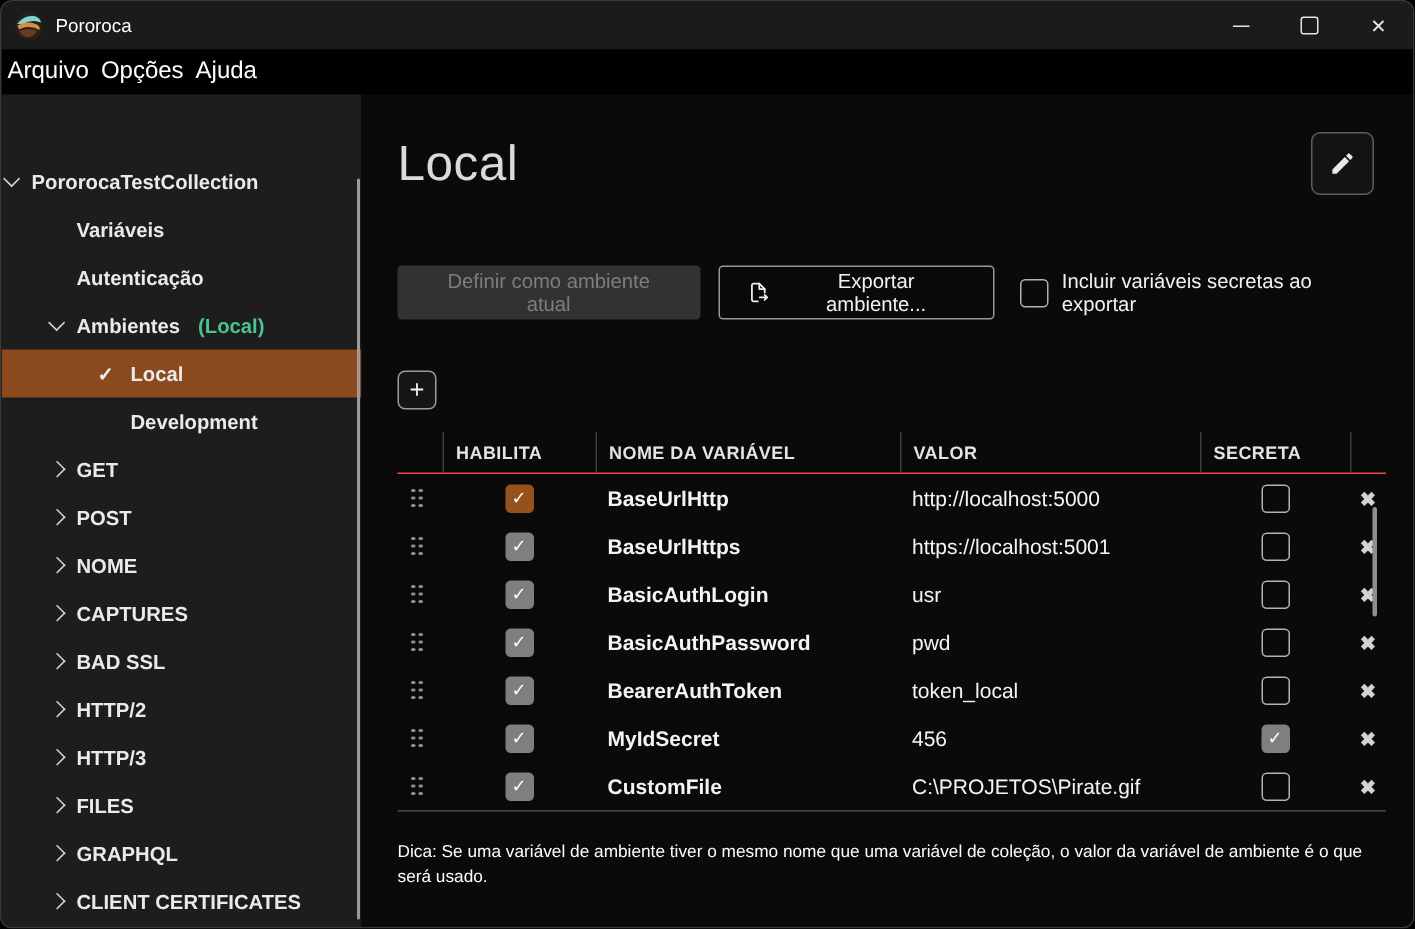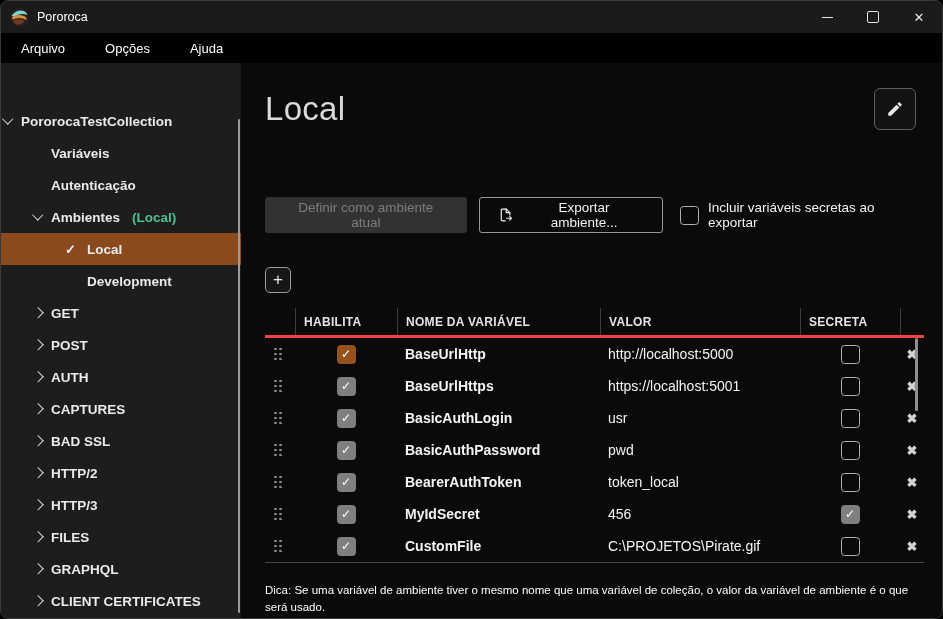--- a/index.html
+++ b/index.html
@@ -13,21 +13,21 @@
   .logo{width:19px;height:19px;margin-left:9px;flex:0 0 19px;}
   .app-title{margin-left:8px;font-size:12.5px;color:#fff;}
   .win-controls{margin-left:auto;display:flex;height:100%;}
   .win-btn{width:46px;height:100%;display:flex;align-items:center;justify-content:center;color:#e8e8e8;cursor:default;}
   .glyph-min{width:11px;height:1px;background:#e4e4e4;display:block;}
   .glyph-max{width:10px;height:10px;border:1.1px solid #e4e4e4;border-radius:2px;display:block;}
   .glyph-close{font-size:13px;line-height:1;}
 
   
   .menubar{height:30px;flex:0 0 30px;background:var(--menubar_bg,#010101);display:flex;align-items:center;}
-  .menu-item{color:#fff;font-size:13px;padding:0 20px;font-weight:500;}
+  .menu-item{color:#fff;font-size:16px;padding:0 4px;font-weight:500;}
 
   
   .content{flex:1;display:flex;min-height:0;}
 
   
   .sidebar{width:240px;flex:0 0 240px;background:var(--sidebar_bg,#1d1d1d);position:relative;
            padding-top:42px;box-sizing:border-box;overflow:hidden;}
   .tree-item{height:32px;display:flex;align-items:center;color:#eaeaea;font-size:13.5px;font-weight:600;
              box-sizing:border-box;white-space:nowrap;}
   .tree-item.lvl0{}
@@ -47,42 +47,42 @@
 
   
   .main{flex:1;position:relative;background:var(--main_bg,#0a0a0a);box-sizing:border-box;
         padding:26px 18px 0 24px;min-width:0;}
   .page-title{margin:0;font-size:33px;line-height:40px;font-weight:400;color:#dadada;letter-spacing:.3px;}
   .edit-btn{position:absolute;top:25px;right:26px;width:42px;height:42px;box-sizing:border-box;
             border:1px solid #5e5e5e;border-radius:6px;background:#131313;
             display:flex;align-items:center;justify-content:center;}
   .edit-btn svg{width:18px;height:18px;}
 
-  .actions{margin-top:68px;display:flex;align-items:center;}
+  .actions{margin-top:48px;display:flex;align-items:center;}
   .btn{height:36px;box-sizing:border-box;display:flex;align-items:center;font-size:13.5px;border-radius:3px;}
   .btn-disabled{background:#323232;color:#7d7d7d;padding:0 18px;border:none;}
   .btn-export{margin-left:12px;border:1px solid #979797;background:transparent;color:#f2f2f2;
               padding:0 18px;gap:11px;}
   .btn-export svg{width:16px;height:16px;}
   .chk{width:19px;height:19px;box-sizing:border-box;border:1.5px solid #b2b2b2;border-radius:3.5px;
        display:flex;align-items:center;justify-content:center;flex:0 0 19px;
        font-size:12px;color:#fff;line-height:1;background:transparent;}
   .chk.checked{background:#7f7f7f;border-color:#7f7f7f;}
   .chk.accent{background:var(--accent_focus,#96521c);border-color:var(--accent_focus,#96521c);}
   .include-secrets{margin-left:17px;display:flex;align-items:center;}
   .include-secrets .lbl2{margin-left:9px;font-size:13.5px;color:#f2f2f2;}
 
   .add-btn{margin-top:34px;width:26px;height:26px;box-sizing:border-box;border:1px solid #9c9c9c;
            border-radius:5px;background:#161616;color:#ededed;font-size:17px;line-height:1;
            display:flex;align-items:center;justify-content:center;padding-bottom:2px;}
 
   
   .vtable{margin-top:15px;}
   .thead{display:grid;grid-template-columns:30px 102px 203px 200px 100px 1fr;height:27px;
-         border-bottom:3px solid #ef4444;align-items:center;}
+         border-bottom:1px solid #ef4444;align-items:center;}
   .th{color:#e4e4e4;font-size:12px;font-weight:700;letter-spacing:.3px;padding-left:8px;
       border-left:1px solid #3d3d3d;height:100%;display:flex;align-items:center;box-sizing:border-box;}
   .th.nosep{border-left:none;}
   .trow{display:grid;grid-template-columns:30px 102px 203px 200px 100px 1fr;height:32px;align-items:center;}
   .cell{display:flex;align-items:center;min-width:0;}
   .cell.center{justify-content:center;}
   .cell.name{padding-left:8px;font-size:14px;font-weight:600;color:#f4f4f4;}
   .cell.val{padding-left:8px;font-size:14px;color:#f4f4f4;}
   .cell.del{justify-content:center;}
   .drag{display:grid;grid-template-columns:2.5px 2.5px;grid-auto-rows:2.5px;gap:2.5px;
@@ -174,21 +174,21 @@
   </div>
           <div class="tree-item lvl1">
     <span class="chev right"></span>
 
     <span class="lbl">POST</span>
 
   </div>
           <div class="tree-item lvl1">
     <span class="chev right"></span>
 
-    <span class="lbl">AUTH</span>
+    <span class="lbl">NOME</span>
 
   </div>
           <div class="tree-item lvl1">
     <span class="chev right"></span>
 
     <span class="lbl">CAPTURES</span>
 
   </div>
           <div class="tree-item lvl1">
     <span class="chev right"></span>

